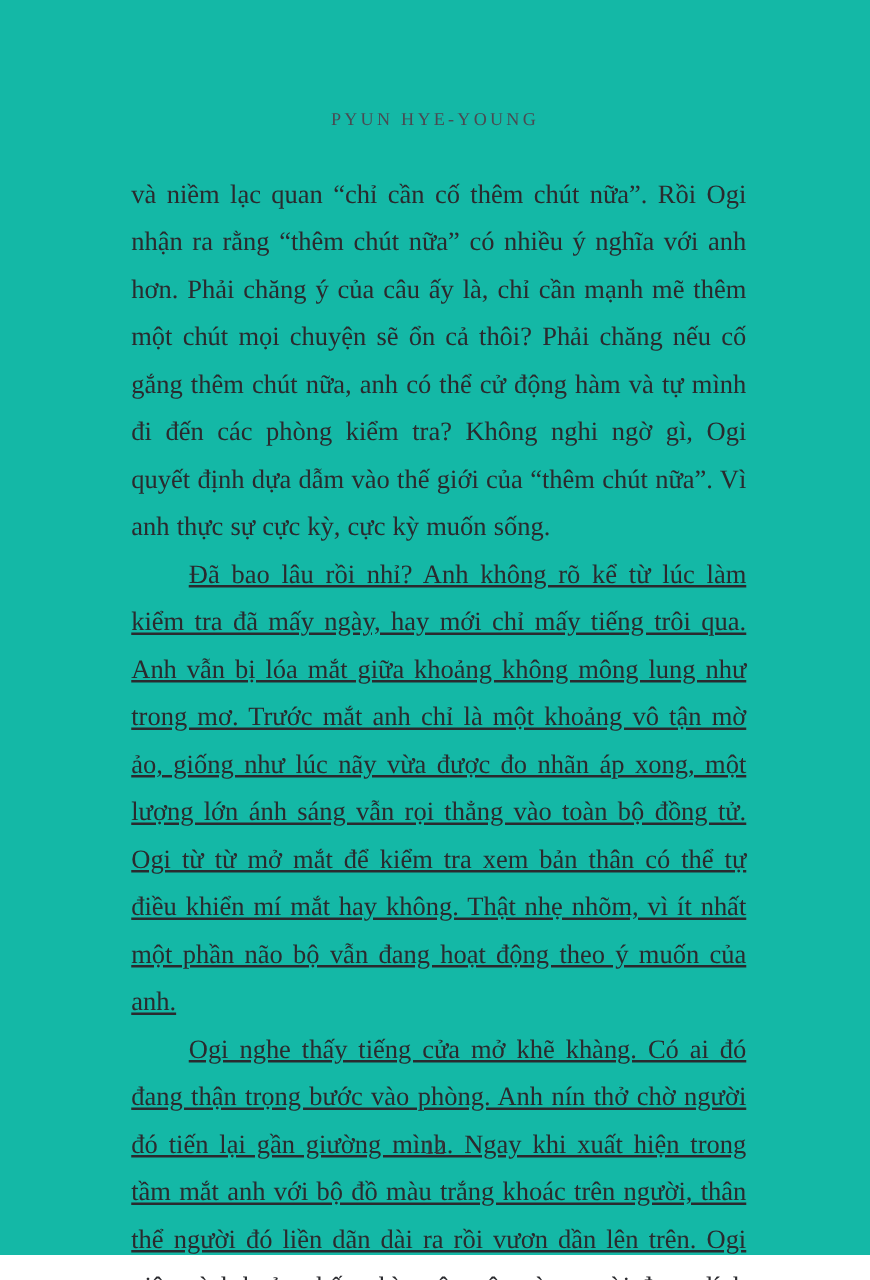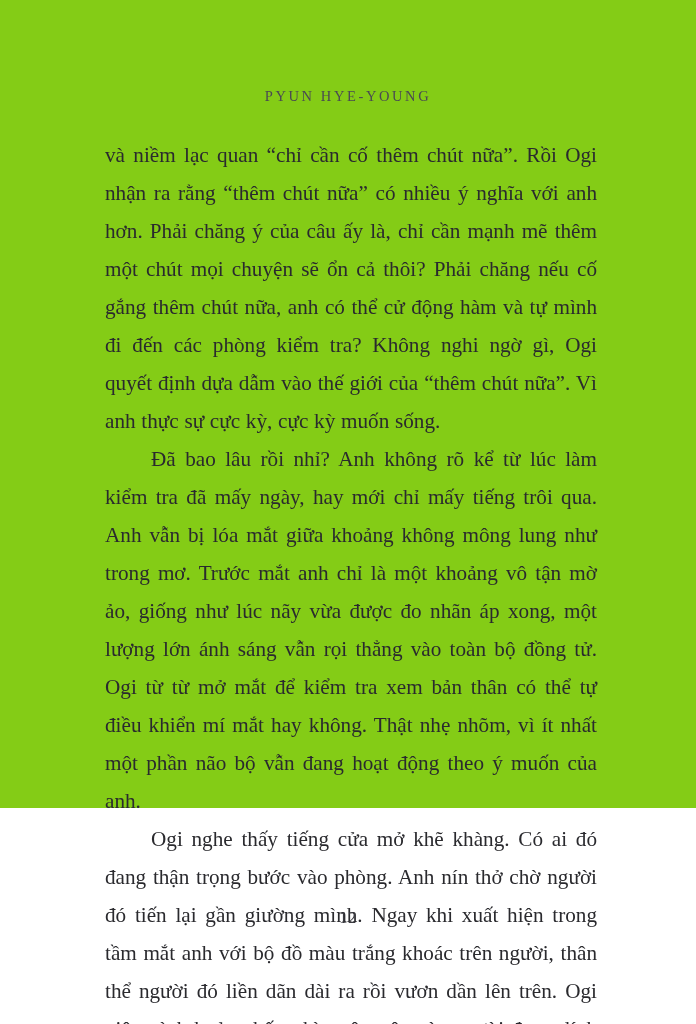--- a/index.html
+++ b/index.html
@@ -9,23 +9,23 @@
   body {
     width: 696px;
     height: 1024px;
     background: #ffffff;
     font-family: "Liberation Serif", "DejaVu Serif", serif;
     overflow: hidden;
   }
   .page {
     position: relative;
     width: 696px;
-    height: 808px;
+    height: 1004px;
     box-sizing: border-box;
-    background: #84cc16;
+    background: #14b8a6;
   }
   .running-head {
     position: absolute;
     top: 88px;
     left: 0;
     width: 696px;
     text-align: center;
     font-size: 14.5px;
     letter-spacing: 2.6px;
     color: #4a4a52;
@@ -45,20 +45,21 @@
     line-height: 38px;
     color: #2a2a2e;
     text-align: justify;
     text-justify: inter-word;
     -webkit-hyphens: none;
     hyphens: none;
     word-spacing: 0.02em;
   }
   .para.indent {
     text-indent: 46px;
+    text-decoration: underline;
   }
   .folio {
     position: absolute;
     top: 908px;
     left: 0;
     width: 696px;
     text-align: center;
     font-size: 16.5px;
     color: #3a3a40;
     letter-spacing: 0.5px;

